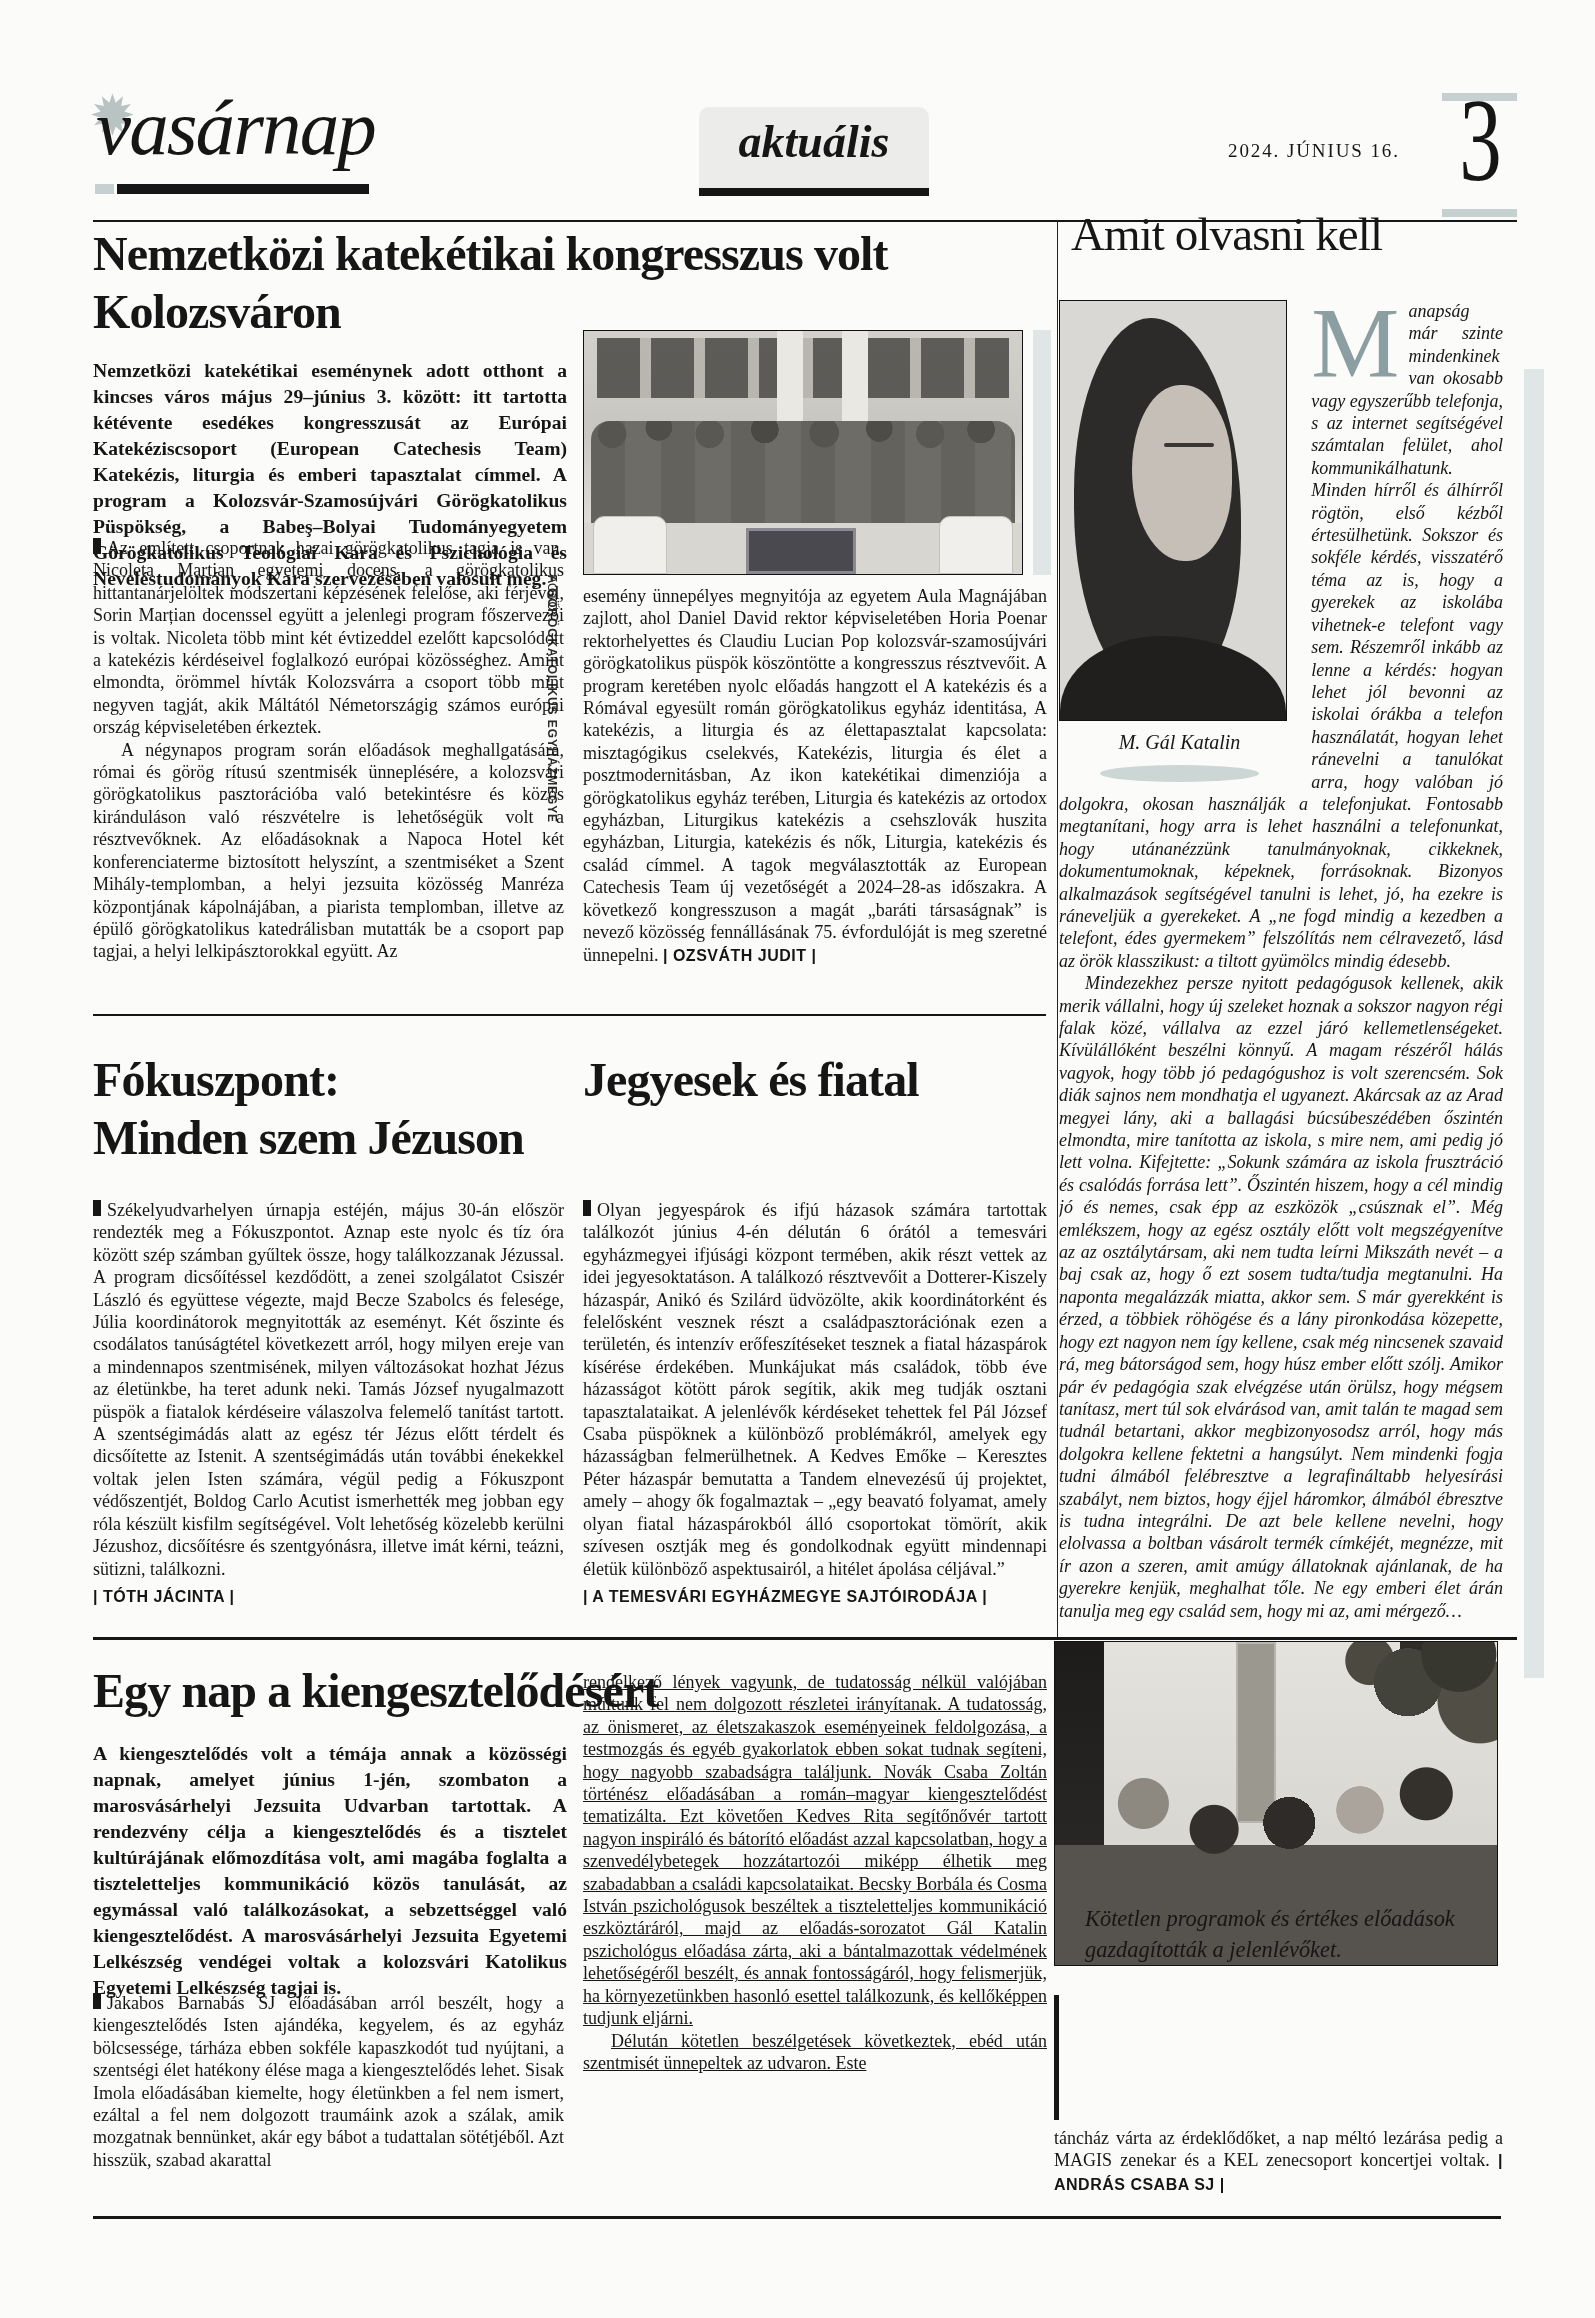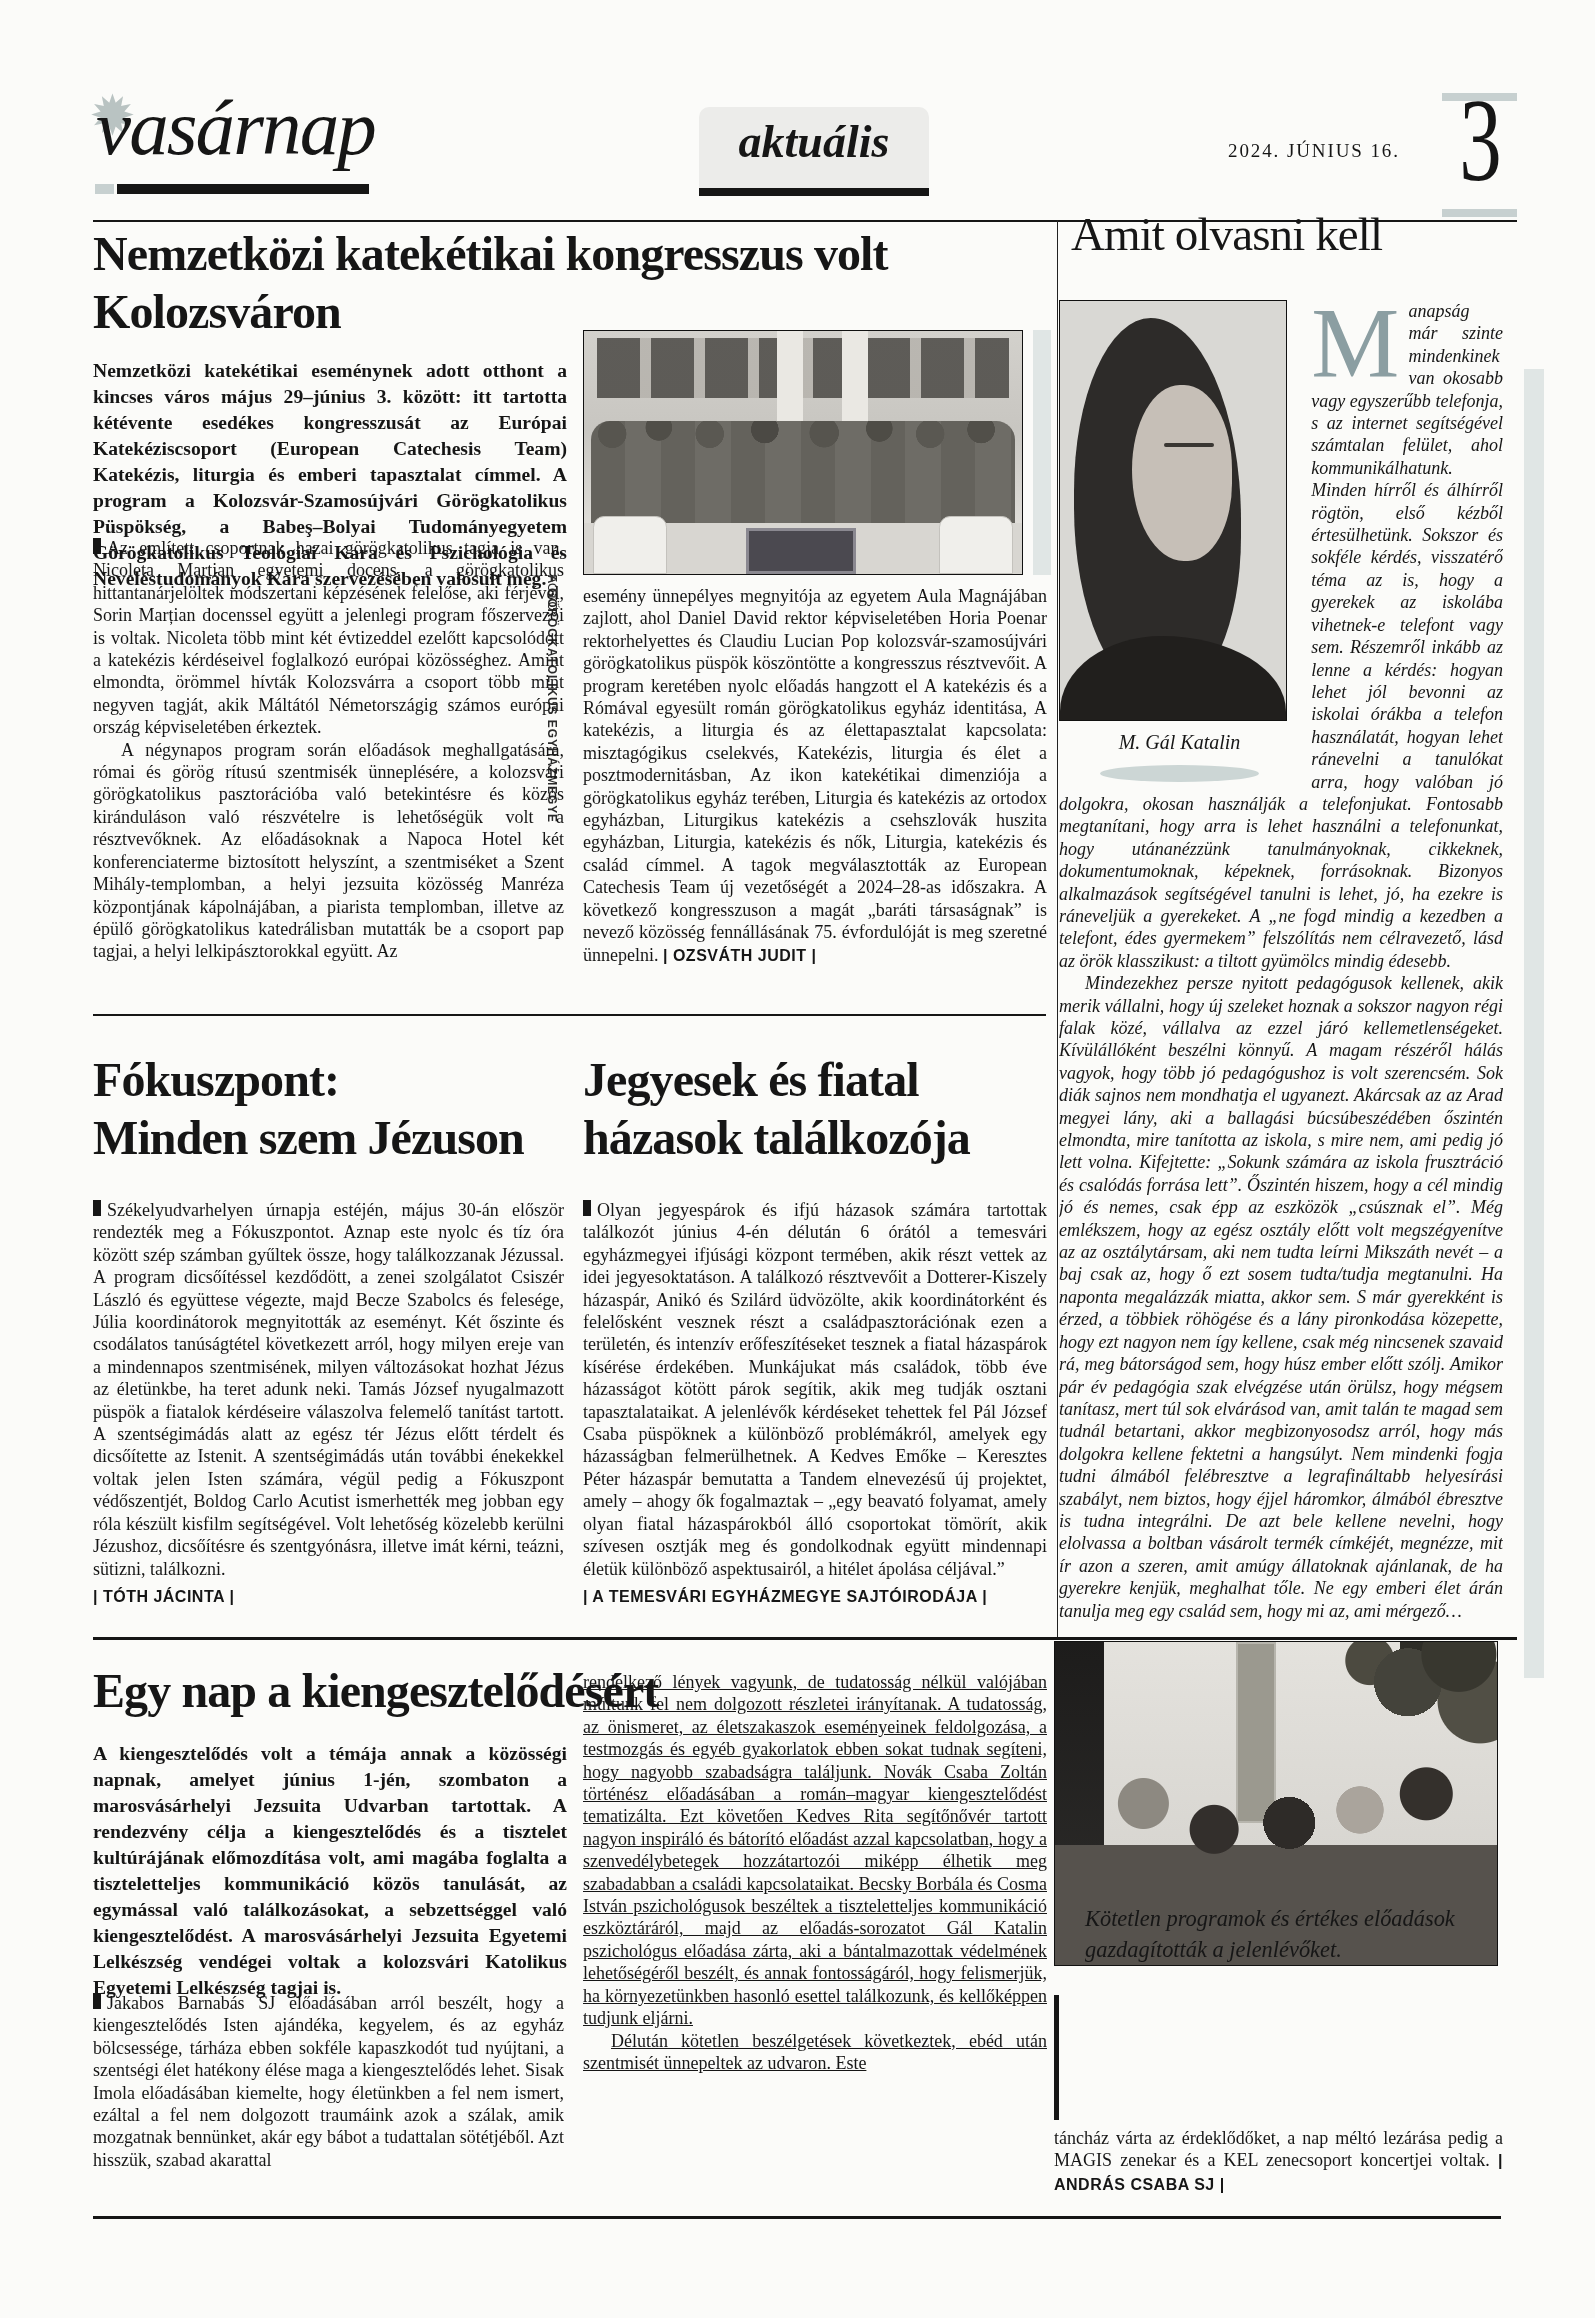--- a/index.html
+++ b/index.html
@@ -201,21 +201,20 @@
     <div>Fókuszpont:</div>
     <div>Minden szem Jézuson</div>
   </div>
   <div class="abs bodytext f-body">
     <p><span class="pmark"></span><span>Székelyudvarhelyen úrnapja estéjén, május 30-án először rendezték meg a Fókuszpontot. Aznap este nyolc és tíz óra között szép számban gyűltek össze, hogy találkozzanak Jézussal. A program dicsőítéssel kezdődött, a zenei szolgálatot Csiszér László és együttese végezte, majd Becze Szabolcs és felesége, Júlia koordinátorok megnyitották az eseményt. Két őszinte és csodálatos tanúságtétel következett arról, hogy milyen ereje van a mindennapos szentmisének, milyen változásokat hozhat Jézus az életünkbe, ha teret adunk neki. Tamás József nyugalmazott püspök a fiatalok kérdéseire válaszolva felemelő tanítást tartott. A szentségimádás alatt az egész tér Jézus előtt térdelt és dicsőítette az Istenit. A szentségimádás után további énekekkel voltak jelen Isten számára, végül pedig a Fókuszpont védőszentjét, Boldog Carlo Acutist ismerhették meg jobban egy róla készült kisfilm segítségével. Volt lehetőség közelebb kerülni Jézushoz, dicsőítésre és szentgyónásra, illetve imát kérni, teázni, sütizni, találkozni.</span></p>
     <div class="sig sigline">| TÓTH JÁCINTA |</div>
   </div>
 
   <div class="abs headline j-title">
     <div>Jegyesek és fiatal</div>
-    <div>házasok találkozója</div>
   </div>
   <div class="abs bodytext j-body">
     <p><span class="pmark"></span><span>Olyan jegyespárok és ifjú házasok számára tartottak találkozót június 4-én délután 6 órától a temesvári egyházmegyei ifjúsági központ termében, akik részt vettek az idei jegyesoktatáson. A találkozó résztvevőit a Dotterer-Kiszely házaspár, Anikó és Szilárd üdvözölte, akik koordinátorként és felelősként vesznek részt a családpasztorációnak ezen a területén, és intenzív erőfeszítéseket tesznek a fiatal házaspárok kísérése érdekében. Munkájukat más családok, több éve házasságot kötött párok segítik, akik meg tudják osztani tapasztalataikat. A jelenlévők kérdéseket tehettek fel Pál József Csaba püspöknek a különböző problémákról, amelyek egy házasságban felmerülhetnek. A Kedves Emőke – Keresztes Péter házaspár bemutatta a Tandem elnevezésű új projektet, amely – ahogy ők fogalmaztak – „egy beavató folyamat, amely olyan fiatal házaspárokból álló csoportokat tömörít, akik szívesen osztják meg és gondolkodnak együtt mindennapi életük különböző aspektusairól, a hitélet ápolása céljával.”</span></p>
     <div class="sig sigline">| A TEMESVÁRI EGYHÁZMEGYE SAJTÓIRODÁJA |</div>
   </div>
 
   <div class="abs hrule rule-wide"></div>
 
   <div class="abs headline b-title">Egy nap a kiengesztelődésért</div>
   <div class="abs lede b-lede">A kiengesztelődés volt a témája annak a közösségi napnak, amelyet június 1-jén, szombaton a marosvásárhelyi Jezsuita Udvarban tartottak. A rendezvény célja a kiengesztelődés és a tisztelet kultúrájának előmozdítása volt, ami magába foglalta a tiszteletteljes kommunikáció közös tanulását, az egymással való találkozásokat, a sebzettséggel való kiengesztelődést. A marosvásárhelyi Jezsuita Egyetemi Lelkészség vendégei voltak a kolozsvári Katolikus Egyetemi Lelkészség tagjai is.</div>

